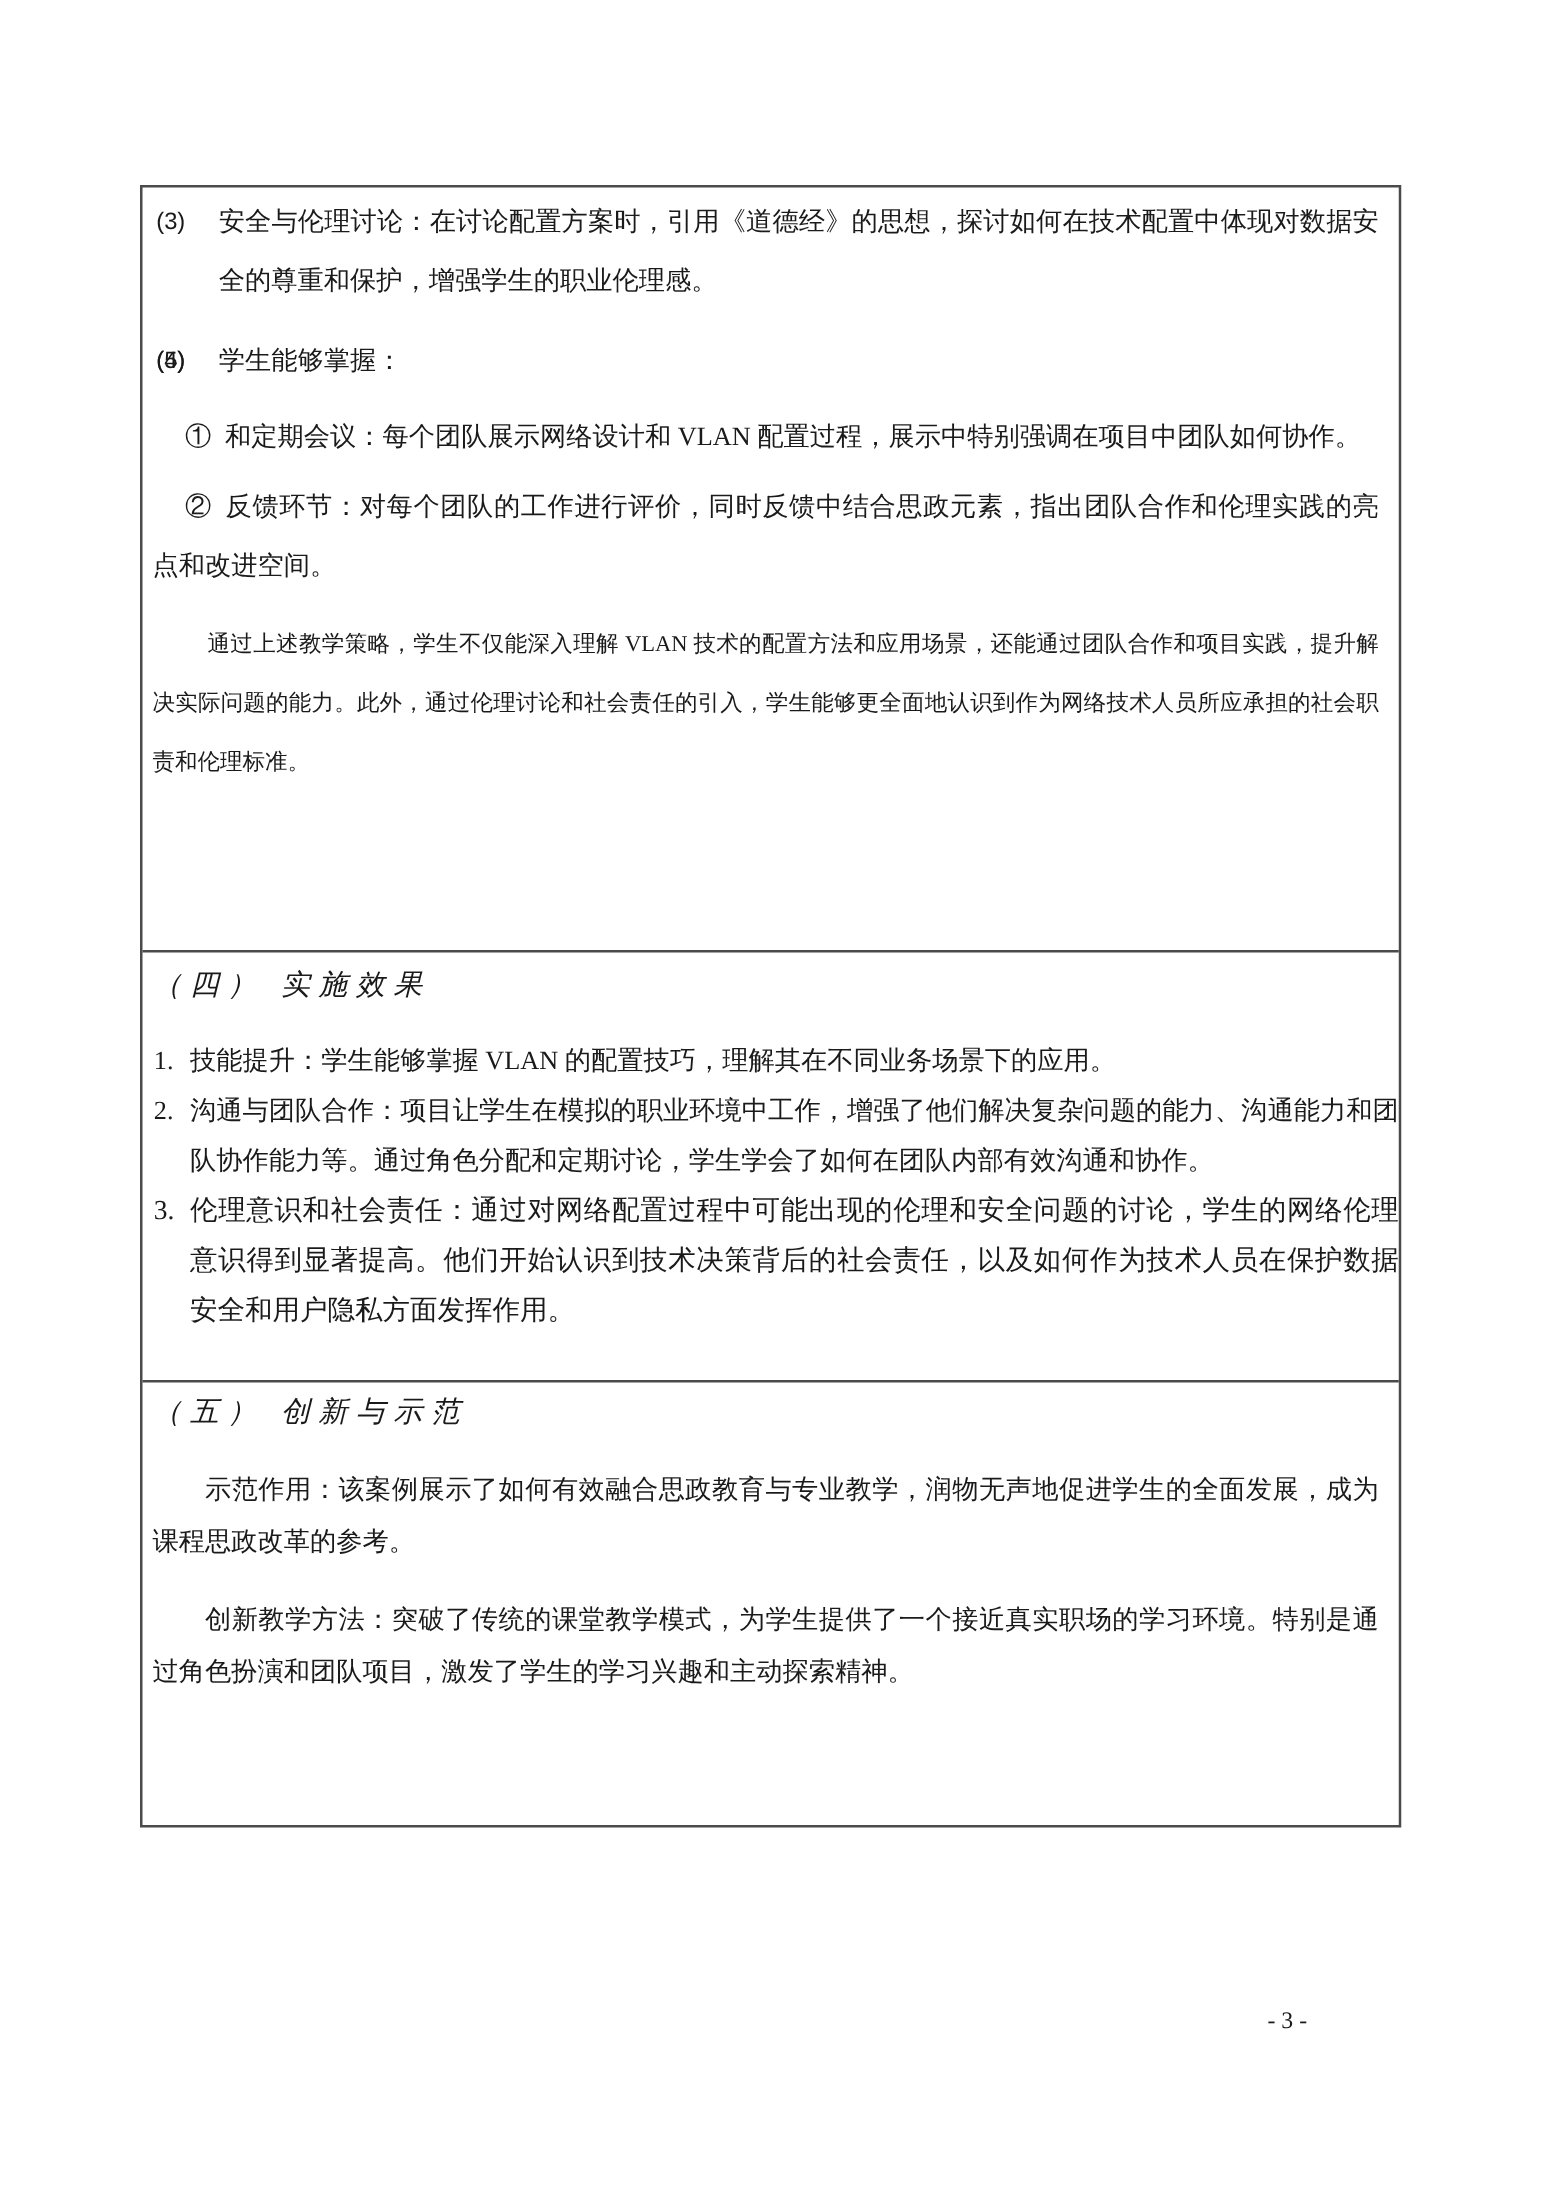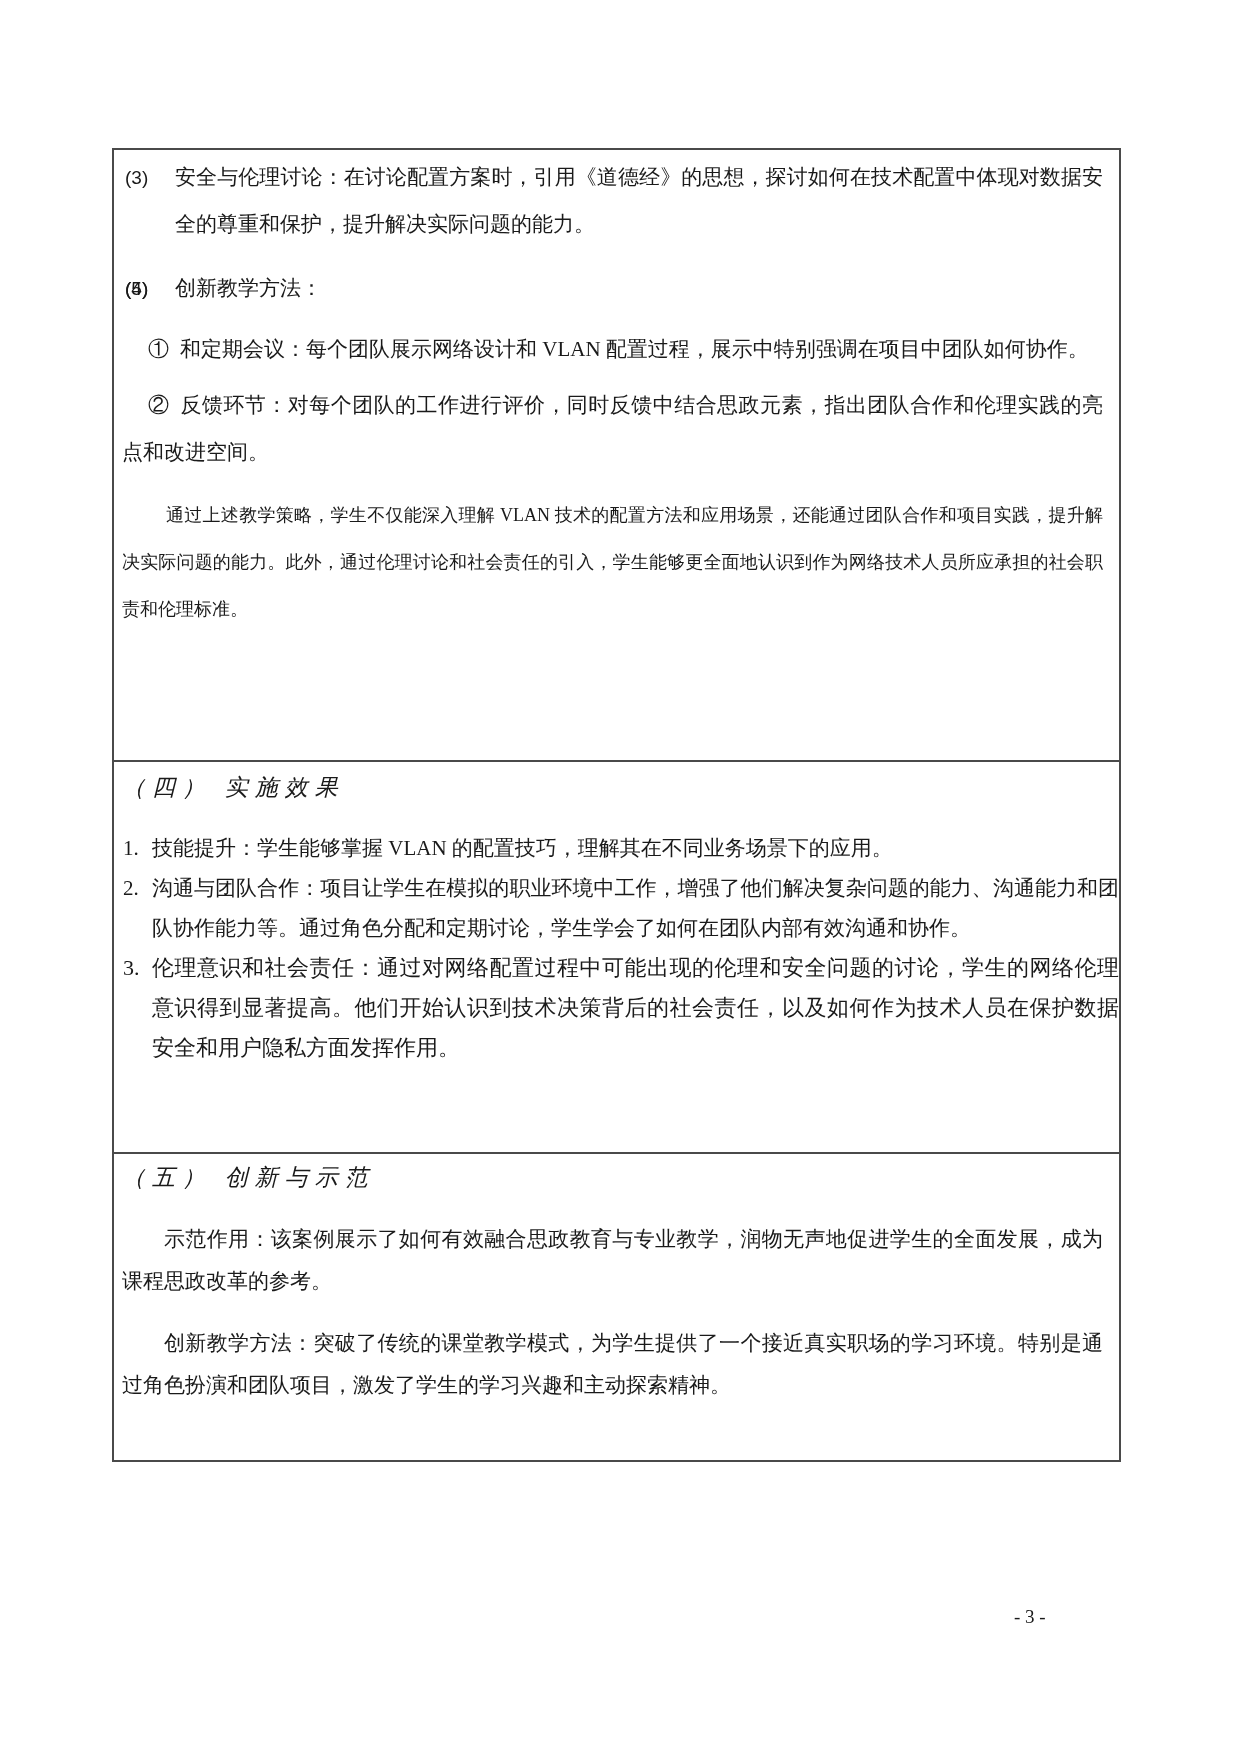--- a/index.html
+++ b/index.html
@@ -18,21 +18,21 @@
     top: 148px;
     width: 1009px;
     height: 1314px;
     border: 2px solid #4a4a4a;
     background: #ffffff;
     display: flex;
     flex-direction: column;
   }
   .row { width: 100%; overflow: hidden; }
   .row-strategies { height: 612px; border-bottom: 2px solid #4a4a4a; padding: 4px 16px 0 8px; }
-  .row-effects    { height: 392px; border-bottom: 2px solid #4a4a4a; padding: 8px 0 0 8px; }
+  .row-effects    { height: 344px; border-bottom: 2px solid #4a4a4a; padding: 8px 0 0 8px; }
   .row-innovation { flex: 1; padding: 6px 16px 0 8px; }
 
   
   .s-item {
     position: relative;
     padding-left: 53px;
     font-size: 21px;
     line-height: 47px;
     text-align: justify;
     margin-bottom: 17px;
@@ -104,28 +104,28 @@
   }
 </style>
 </head>
 <body>
 
 <div class="doc-table">
 
   <div class="row row-strategies">
     <div class="s-item">
       <span class="num">(3)</span>
-      <span>安全与伦理讨论：在讨论配置方案时，引用《道德经》的思想，探讨如何在技术配置中体现对数据安全的尊重和保护，提升解决实际问题的能力。</span>
+      <span>安全与伦理讨论：在讨论配置方案时，引用《道德经》的思想，探讨如何在技术配置中体现对数据安全的尊重和保护，增强学生的职业伦理感。</span>
     </div>
     <div class="s-item">
       <span class="num">(4)</span>
     </div>
     <div class="s-item no-gap">
       <span class="num">(5)</span>
-      <span>创新教学方法：</span>
+      <span>学生能够掌握：</span>
     </div>
     <div class="sub-item">
       <span class="circ-num">①</span><span>和定期会议：每个团队展示网络设计和 VLAN 配置过程，展示中特别强调在项目中团队如何协作。</span>
     </div>
     <div class="sub-item">
       <span class="circ-num">②</span><span>反馈环节：对每个团队的工作进行评价，同时反馈中结合思政元素，指出团队合作和伦理实践的亮点和改进空间。</span>
     </div>
     <p class="summary-par">通过上述教学策略，学生不仅能深入理解 VLAN 技术的配置方法和应用场景，还能通过团队合作和项目实践，提升解决实际问题的能力。此外，通过伦理讨论和社会责任的引入，学生能够更全面地认识到作为网络技术人员所应承担的社会职责和伦理标准。</p>
   </div>
 

